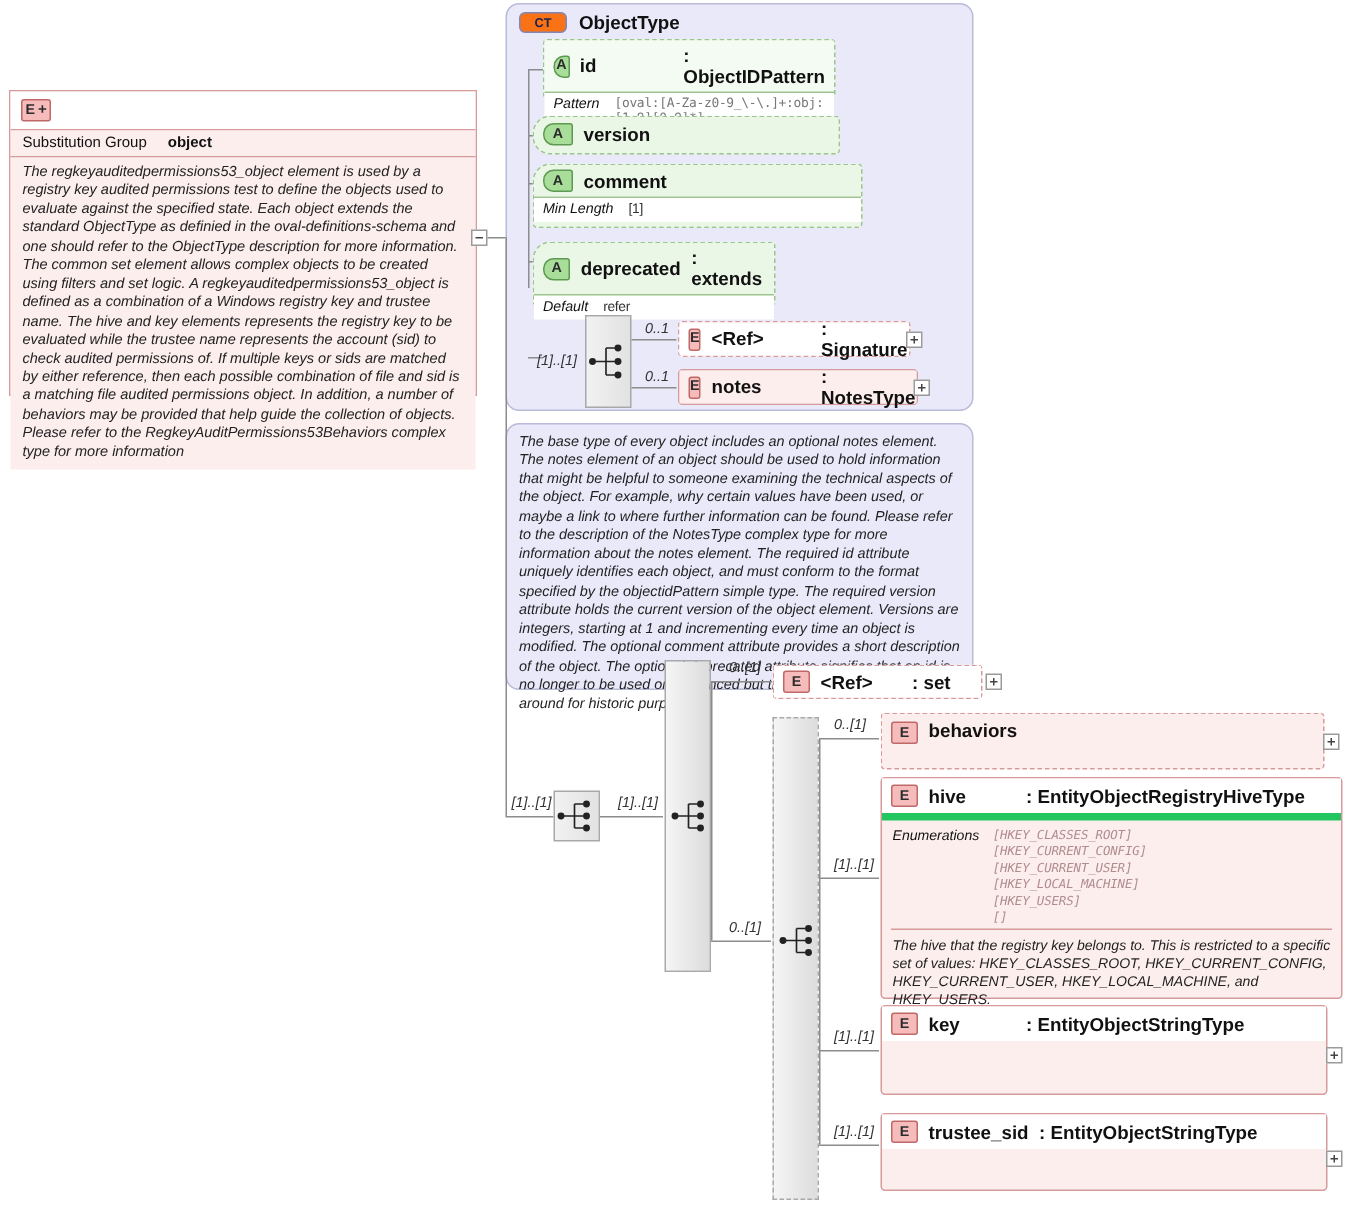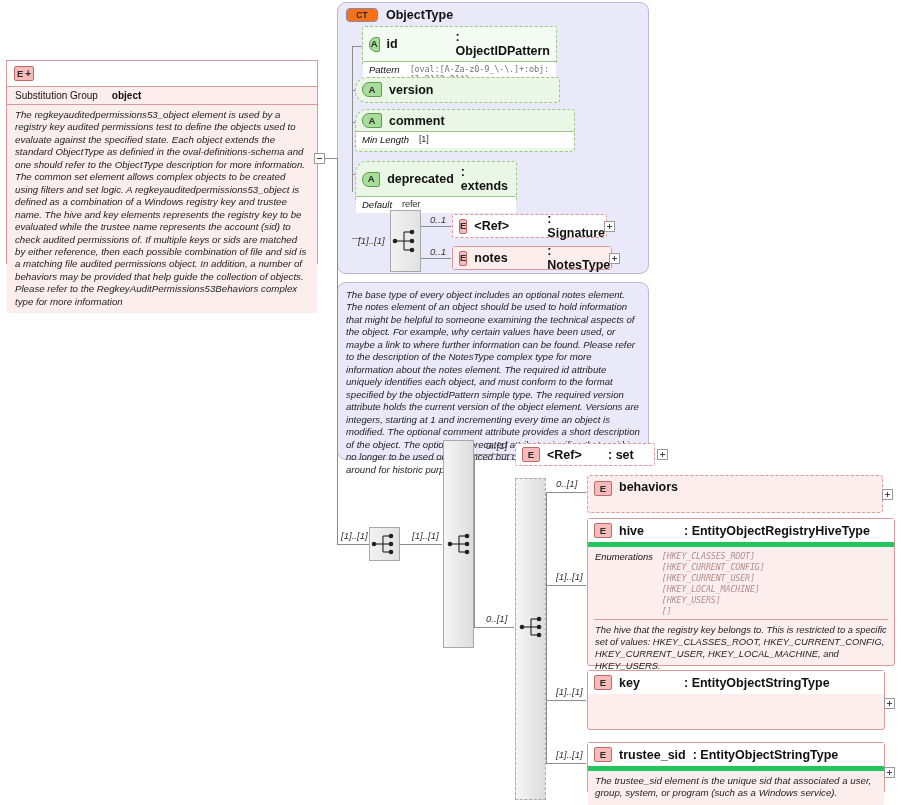--- a/index.html
+++ b/index.html
@@ -404,17 +404,16 @@
     </div>
   </div>
   <div class="toggle plus" style="left:884px;top:698px;"></div>
 
   <div class="ebox box" style="left:587px;top:742px;width:298px;height:52px;">
     <div class="ebox-head white">
       <span class="badge badge-e">E</span>
       <span>trustee_sid</span>
       <span>: EntityObjectStringType</span>
     </div>
-    <div class="ebox-body pinkbg">The trustee_sid element is the unique sid that associated a user, group, system, or program (such as a Windows service).</div>
   </div>
   <div class="toggle plus" style="left:884px;top:767px;"></div>
 
 </div>
 
 </body></html>

